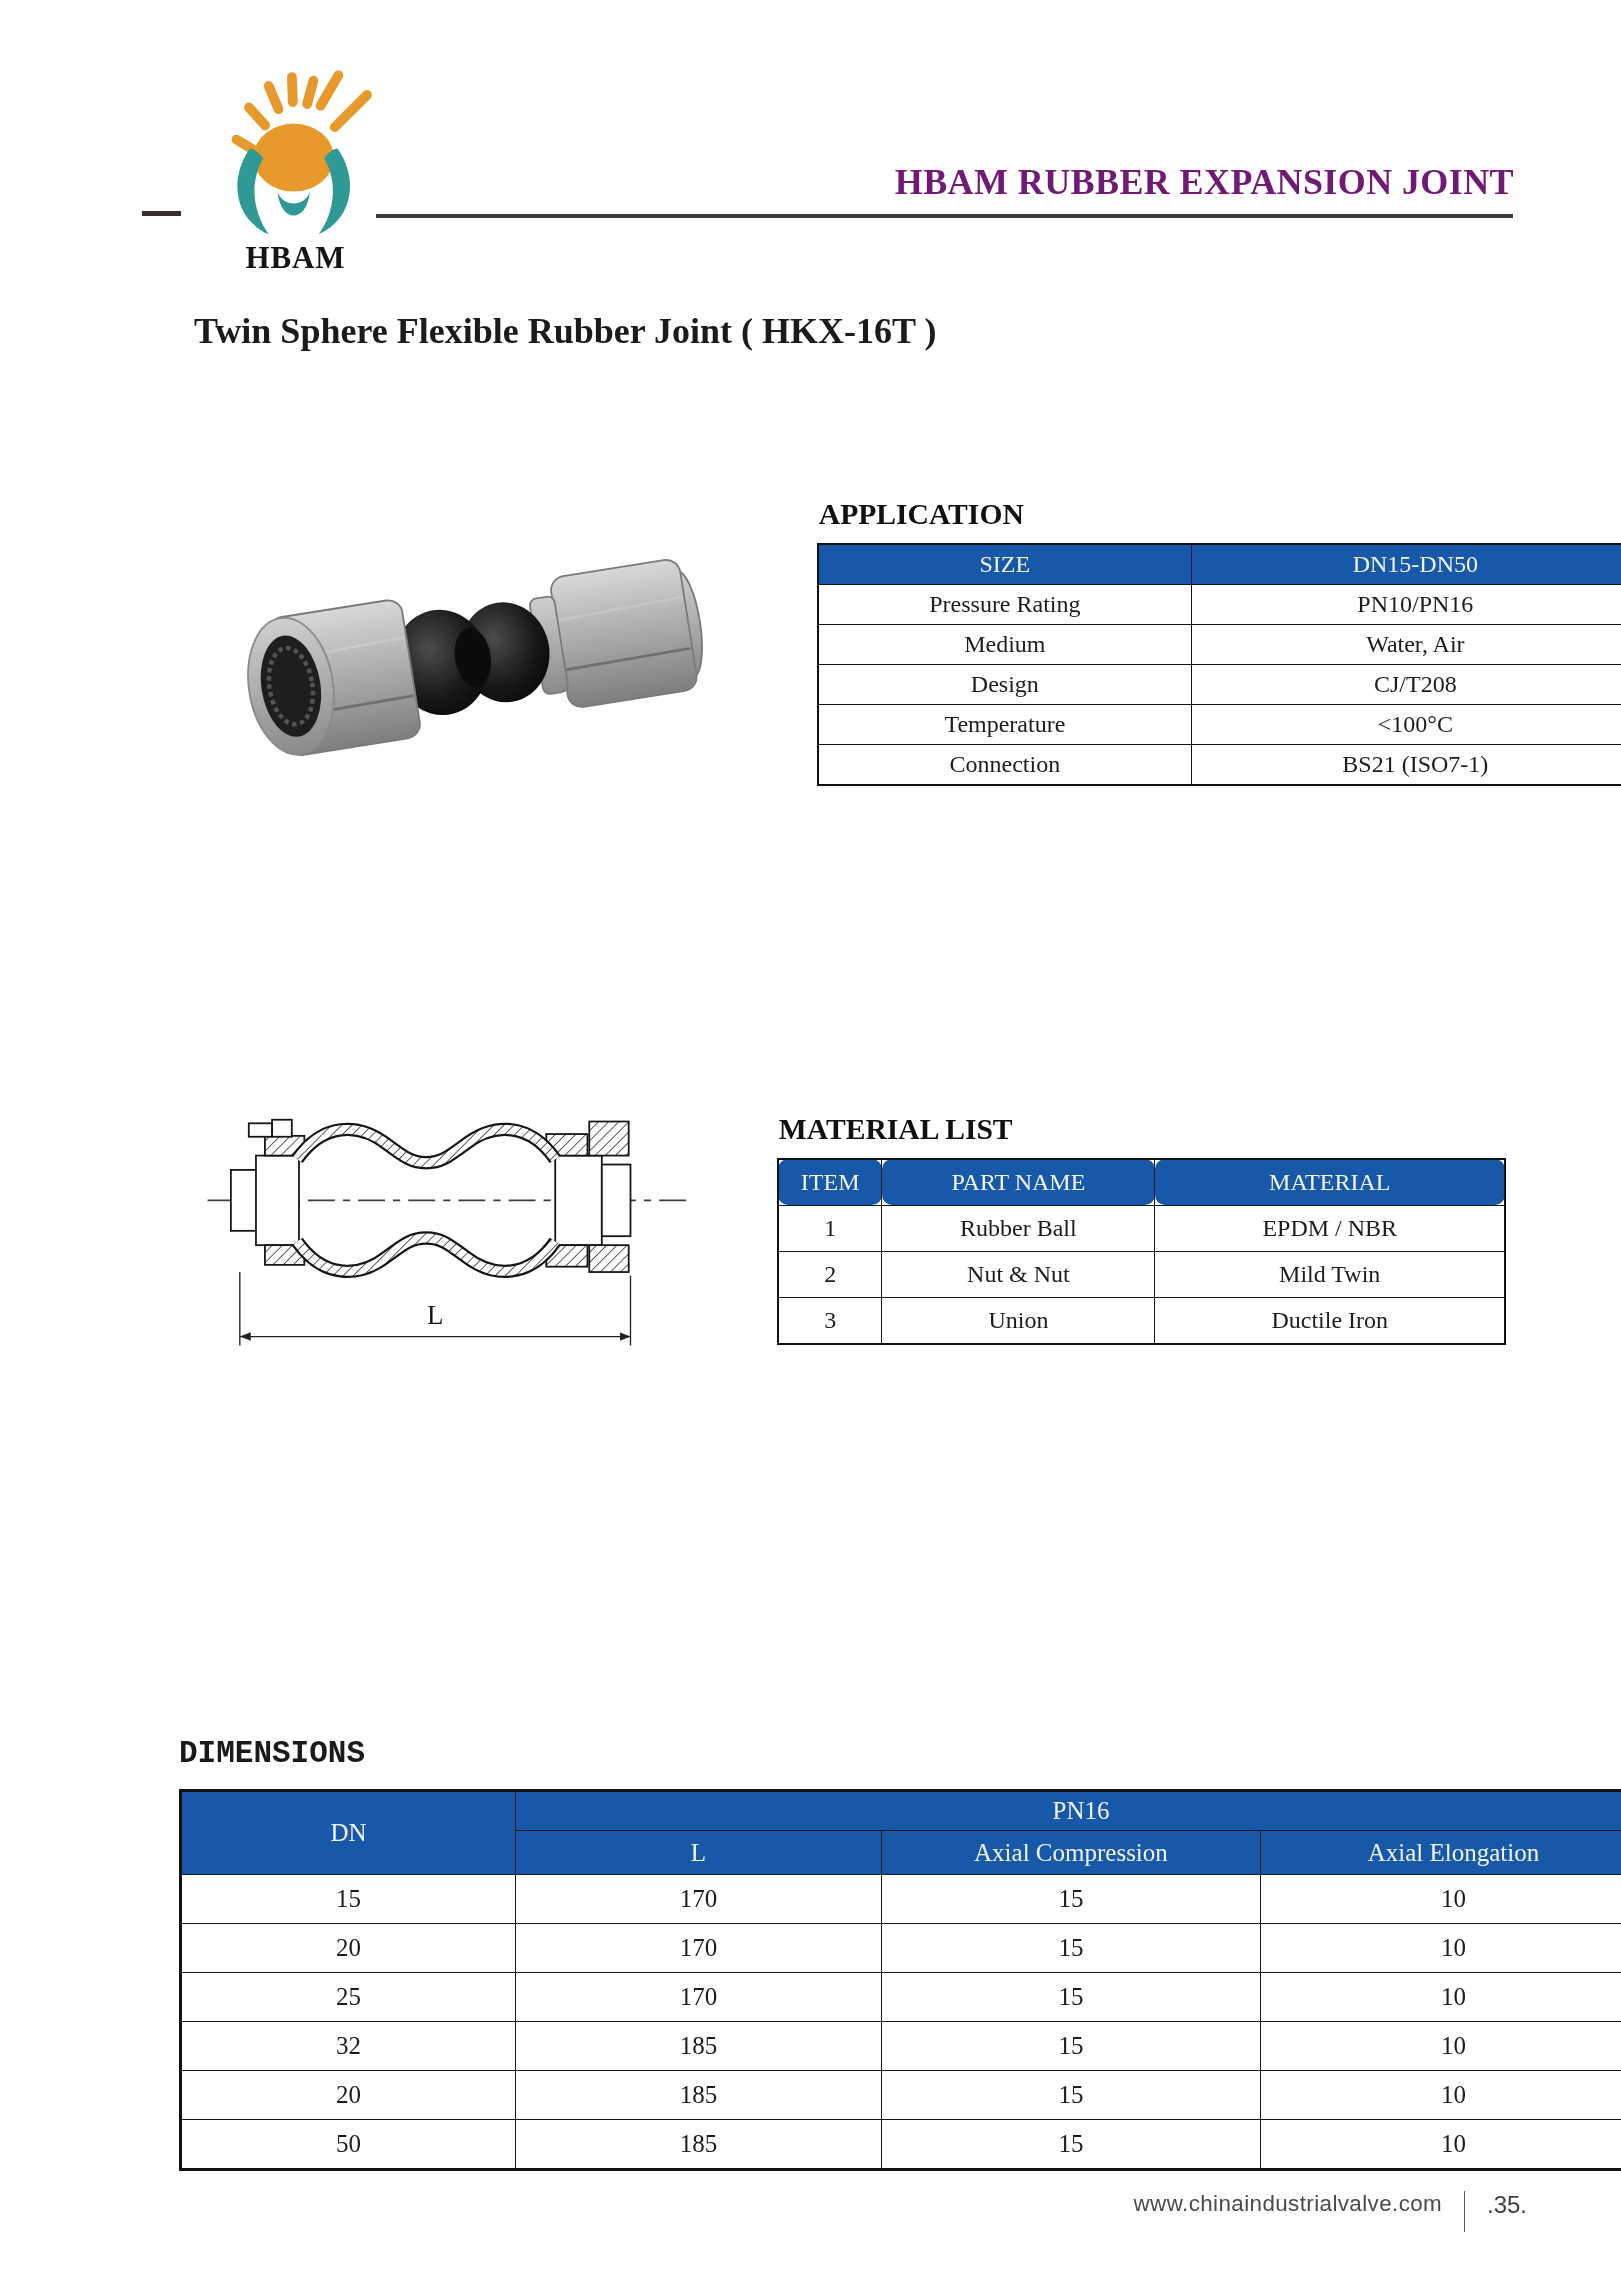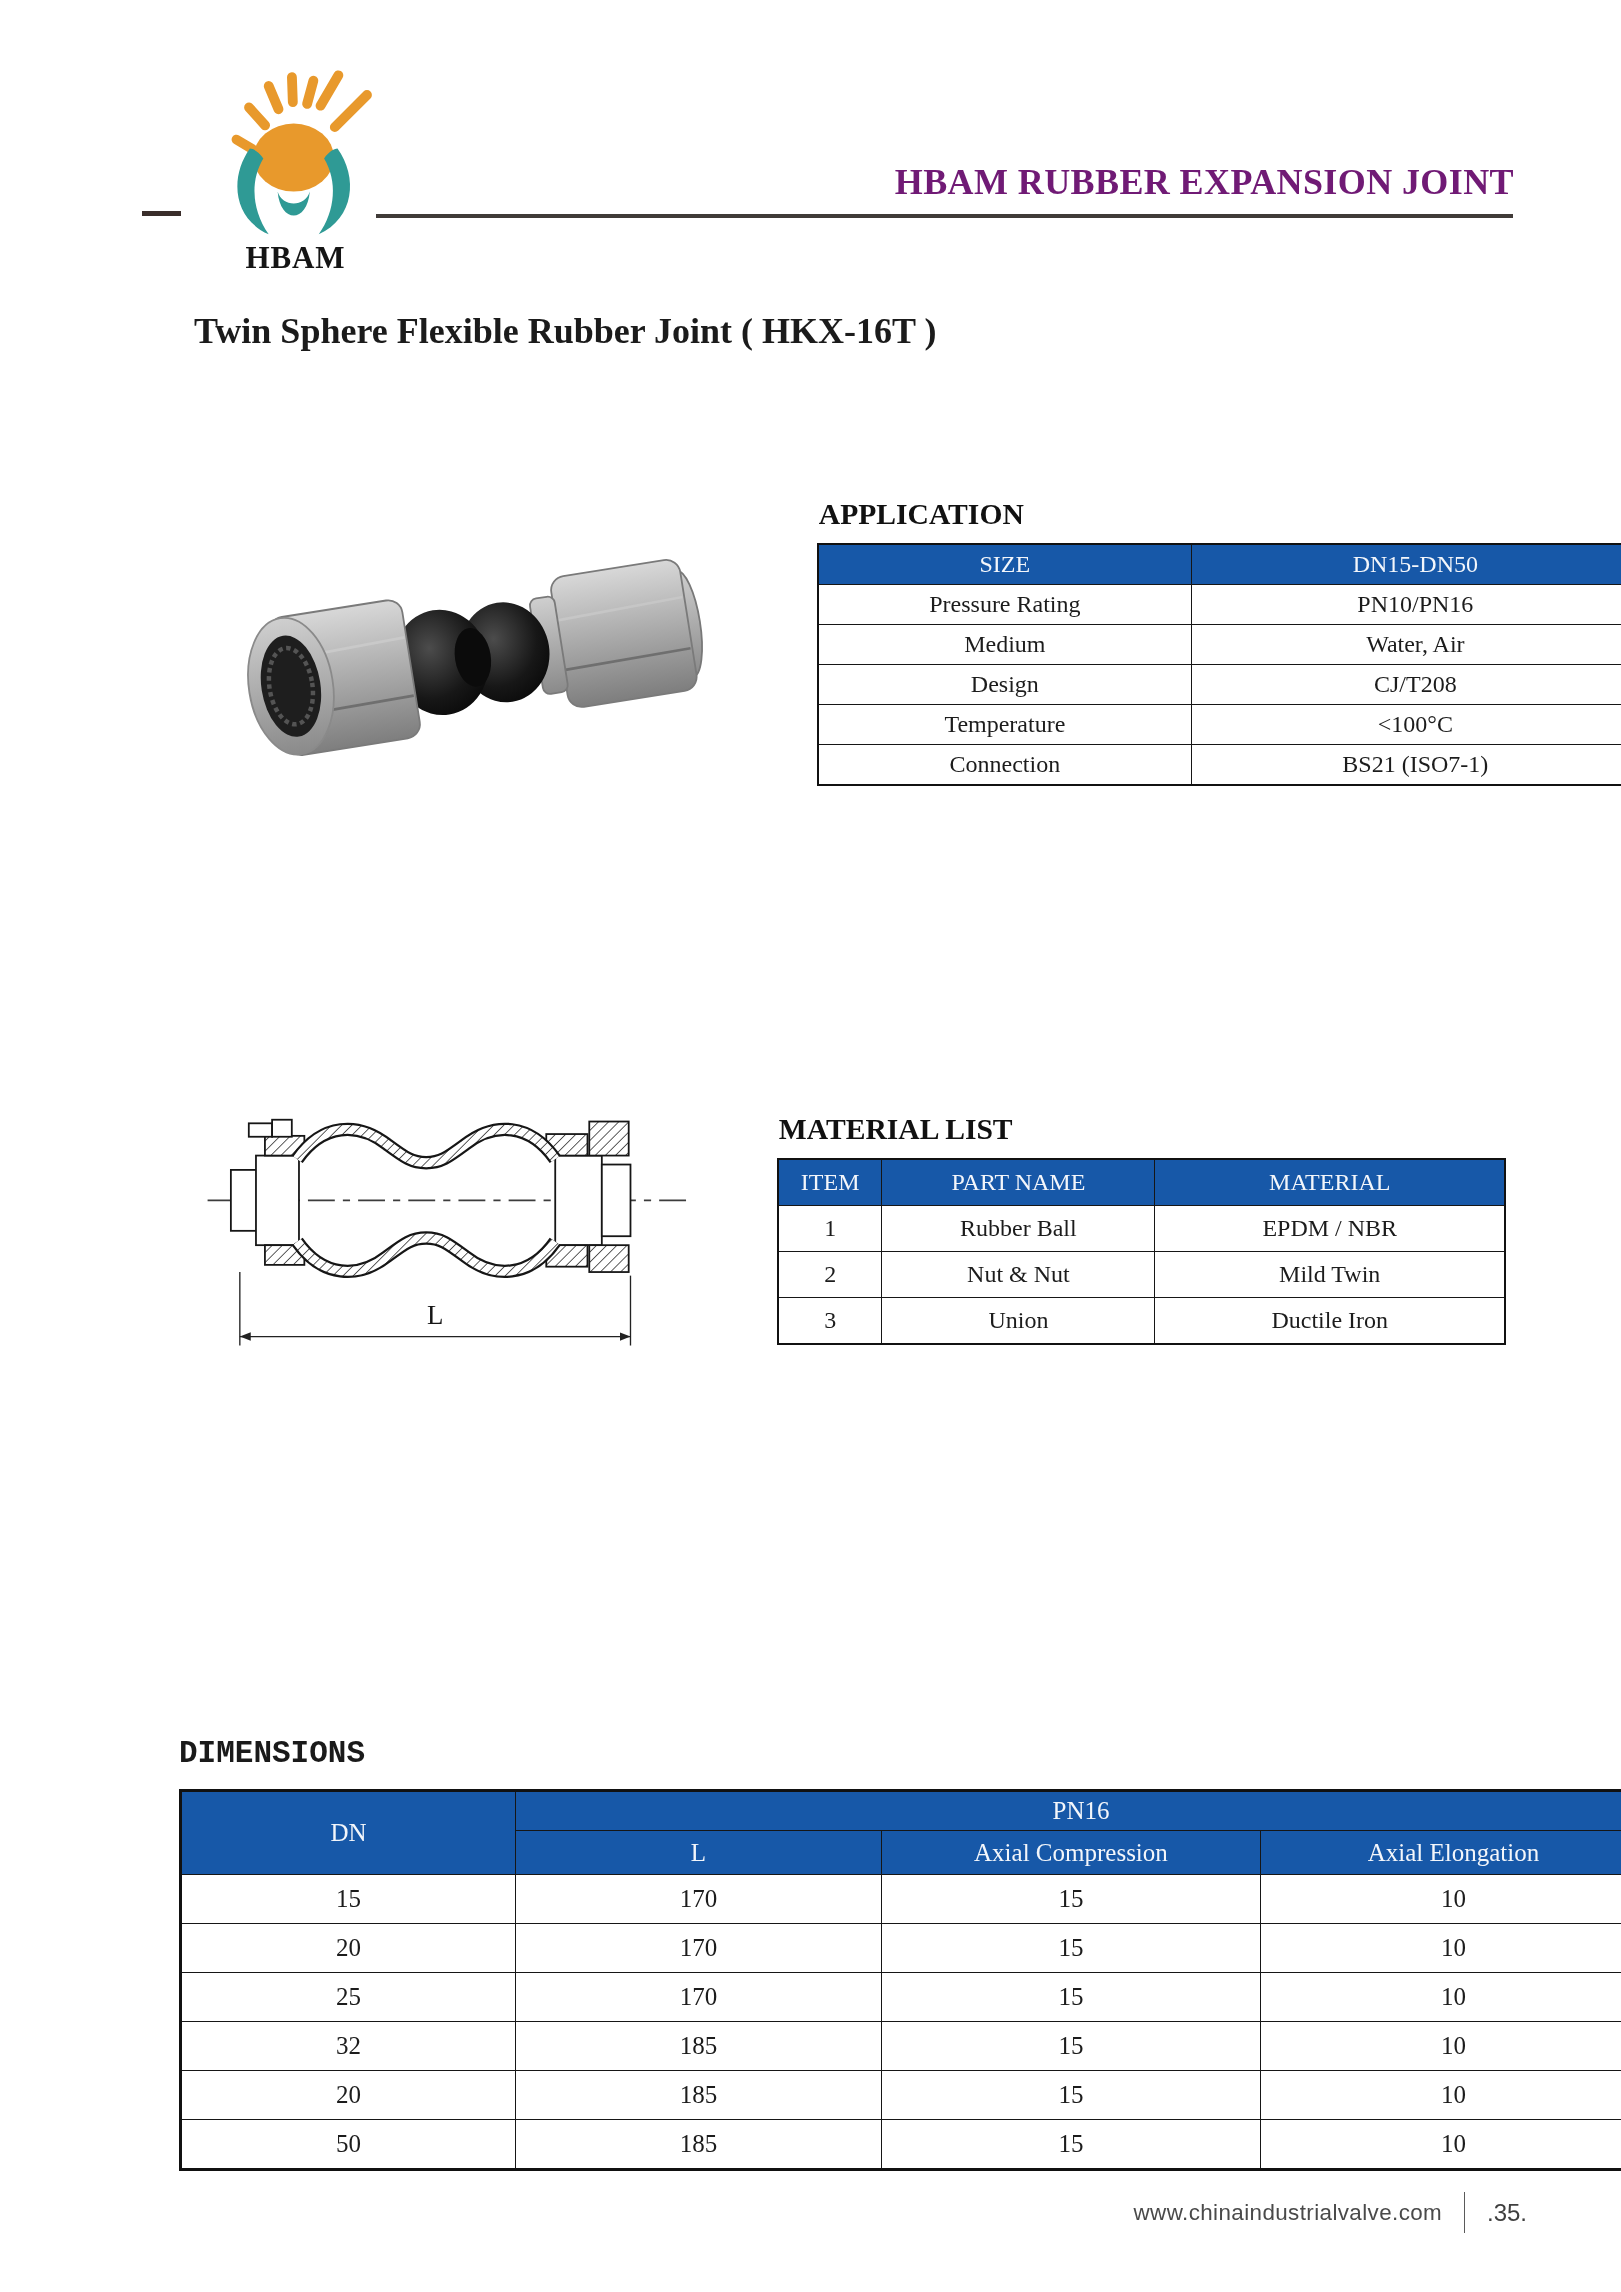--- a/index.html
+++ b/index.html
@@ -33,21 +33,21 @@
 
   .application{position:absolute;left:777px;top:498px;width:729px;padding-left:40px;}
   .application table{width:824px;border:2.7px solid #111;}
   .application td{height:39px;}
   .application col.c-label{width:331px;}
   .application col.c-value{width:398px;}
 
   .drawing{position:absolute;left:204px;top:1100px;}
   .material{position:absolute;left:777px;top:1113px;width:729px;}
   .material table{width:729px;border:2.7px solid #111;}
-  .material td,.material th{height:45px;}
+  .material td,.material th{height:45px;border-radius:10px;}
   .material col.c-item{width:104px;}
   .material col.c-part{width:274px;}
   .material col.c-mat{width:351px;}
 
   .photo{position:absolute;left:204px;top:518px;}
 
   .dimensions{position:absolute;left:179px;top:1736px;width:1327px;}
   .dimensions .sec-heading{
     font-family:Liberation Mono, monospace;
     font-size:31px;letter-spacing:0;color:#1a1a1a;margin:0 0 18px 0;
@@ -58,21 +58,21 @@
   .dimensions tr.hdr2 th{height:43px;}
   .dimensions td{height:48px;}
   .dimensions col.c-dn{width:303px;}
   .dimensions col.c-l{width:331px;}
   .dimensions col.c-ac{width:343px;}
   .dimensions col.c-ae{width:350px;}
 
   
   .footer{
     position:absolute;right:95px;top:2191px;height:43px;
-    display:flex;align-items:center;gap:21.5px;
+    display:flex;gap:21.5px;
     font-family:"Liberation Sans","DejaVu Sans",sans-serif;color:#4a4a4a;
   }
   .footer .site{font-size:22.4px;letter-spacing:0.4px;}
   .footer .vsep{width:1.8px;height:41px;background:#5a5a5a;}
   .footer .pageno{font-size:24px;color:#3f3f3f;}
 </style>
 </head>
 <body>
 
 <div class="page">

